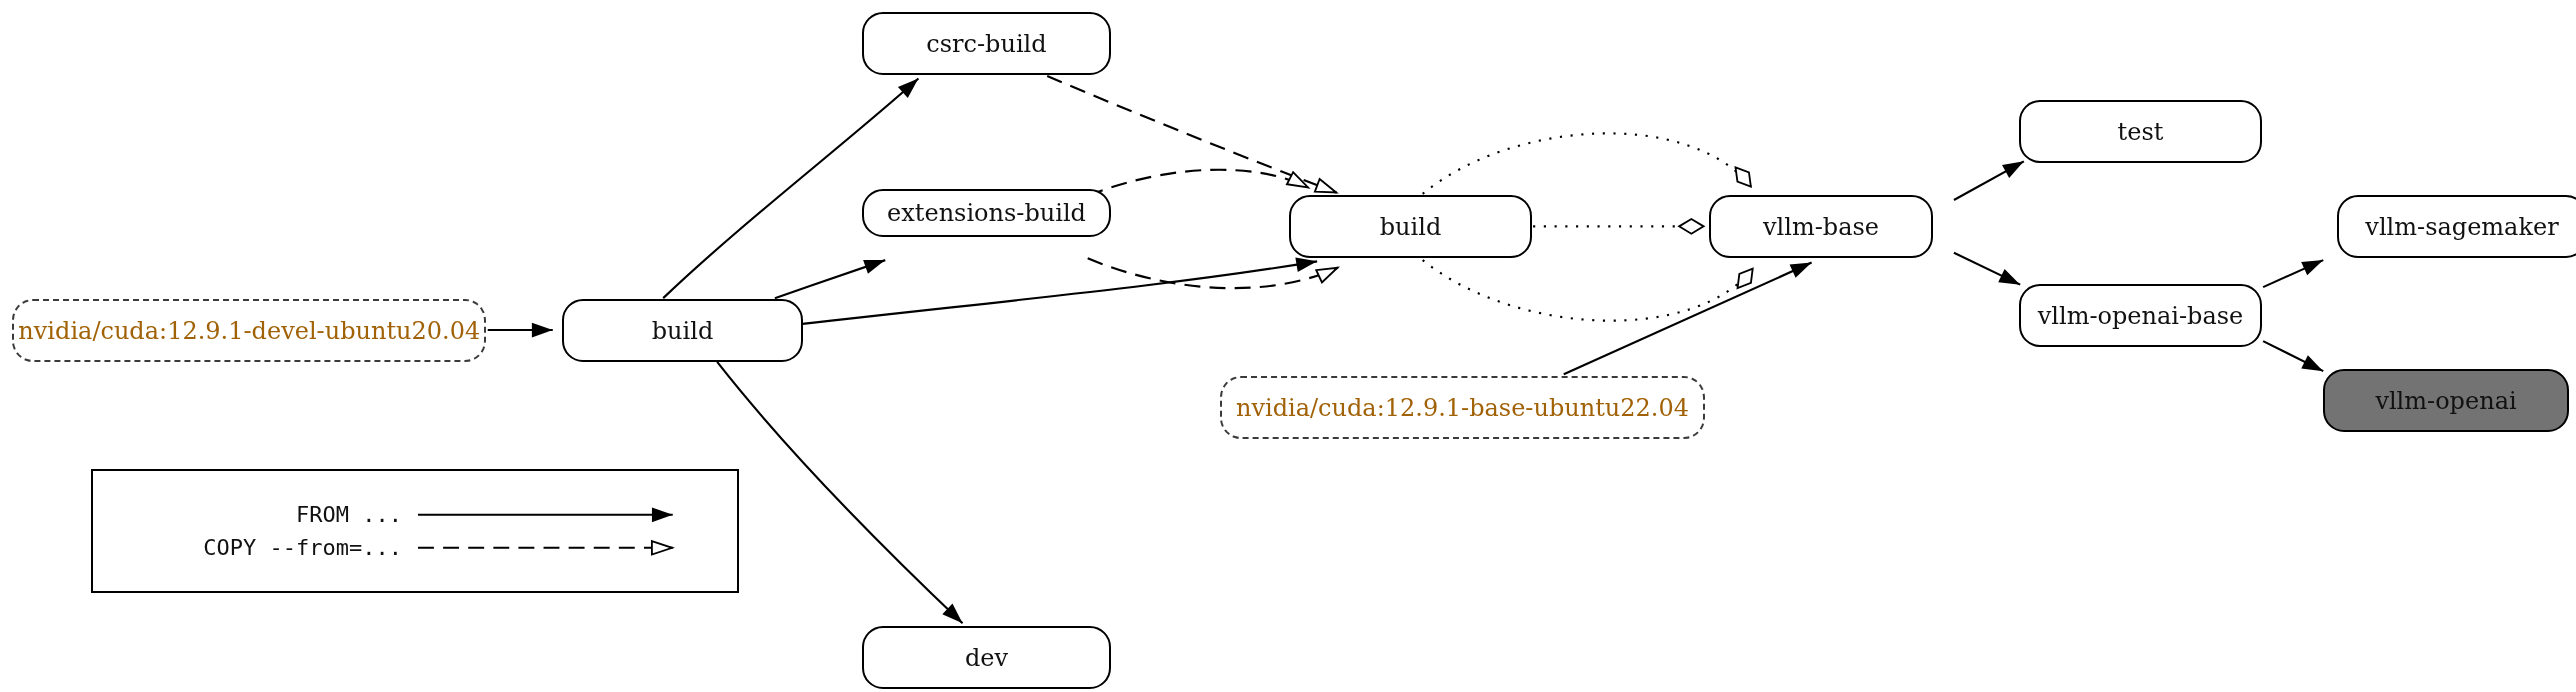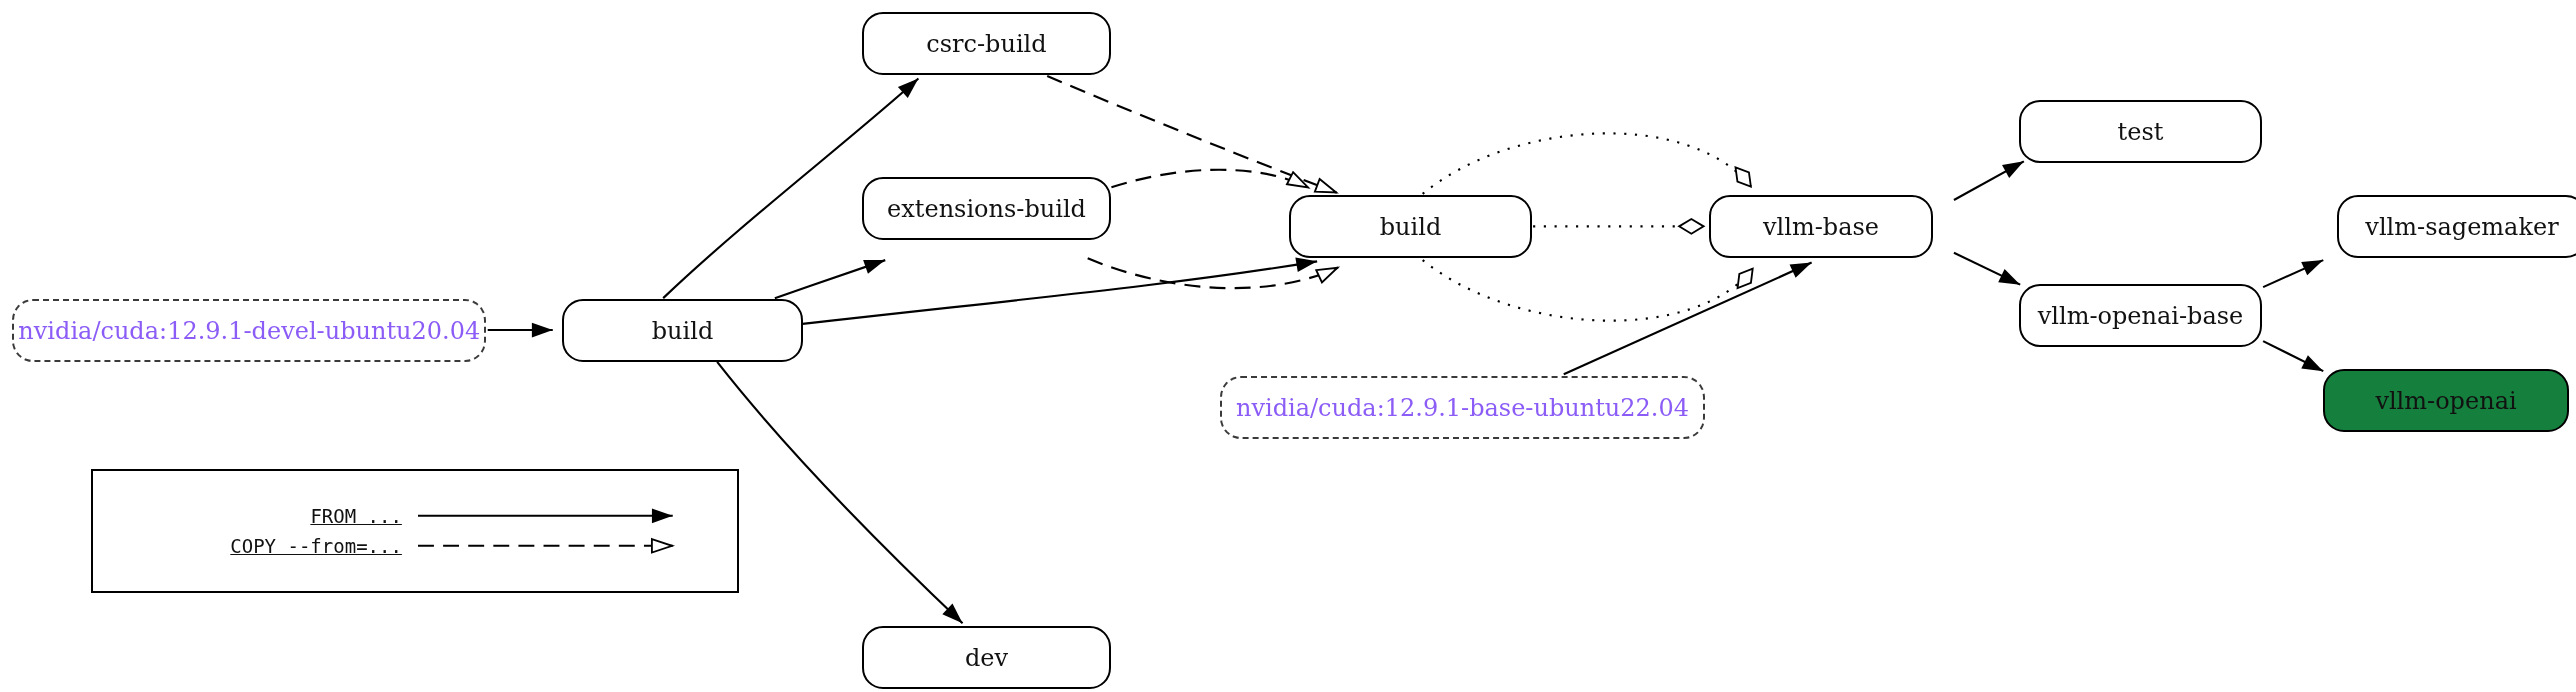--- a/index.html
+++ b/index.html
@@ -38,24 +38,24 @@
     display: flex;
     align-items: center;
     justify-content: center;
     font-size: 24px;
     color: #111111;
     white-space: nowrap;
   }
   .node--external {
     border-style: dashed;
     border-color: #3a3a3a;
-    color: #8b5cf6;
+    color: #a16207;
   }
   .node--highlight {
-    background: #15803d;
+    background: #737373;
   }
   .legend {
     position: absolute;
     left: 91px;
     top: 469px;
     width: 648px;
     height: 124px;
     box-sizing: border-box;
     border: 2.5px solid #000000;
     background: #ffffff;
@@ -67,24 +67,23 @@
   }
   .legend-row {
     display: flex;
     align-items: center;
   }
   .legend-label {
     display: inline-block;
     width: 304px;
     text-align: right;
     font-family: "DejaVu Sans Mono", "Liberation Mono", monospace;
-    font-size: 19px;
+    font-size: 22px;
     color: #111111;
     white-space: pre;
-    text-decoration: underline;
   }
   .legend-sample {
     margin-left: 13.5px;
     flex: 0 0 auto;
   }
   .legend-sample line {
     stroke: #000000;
     stroke-width: 3.5;
   }
   .legend-sample .s-dashed { stroke-dasharray: 26 15; }
@@ -130,21 +129,21 @@
   <div id="node-layer">
       <div class="node node--external" style="left: 12.3px; top: 299px; width: 474px; height: 63px;">
         <span>nvidia/cuda:12.9.1-devel-ubuntu20.04</span>
       </div>
       <div class="node" style="left: 562px; top: 299px; width: 241px; height: 63px;">
         <span>build</span>
       </div>
       <div class="node" style="left: 862px; top: 12.3px; width: 249px; height: 63px;">
         <span>csrc-build</span>
       </div>
-      <div class="node" style="left: 862px; top: 177px; width: 249px; height: 63px; text-align: center;">
+      <div class="node" style="left: 862px; top: 189px; width: 249px; height: 48px; text-align: center;">
         <span>extensions-build</span>
       </div>
       <div class="node" style="left: 1289px; top: 195px; width: 243px; height: 63px;">
         <span>build</span>
       </div>
       <div class="node node--external" style="left: 1220px; top: 376px; width: 485px; height: 63px; justify-content: center;">
         <span>nvidia/cuda:12.9.1-base-ubuntu22.04</span>
       </div>
       <div class="node" style="left: 1709px; top: 195px; width: 224px; height: 63px;">
         <span>vllm-base</span>

